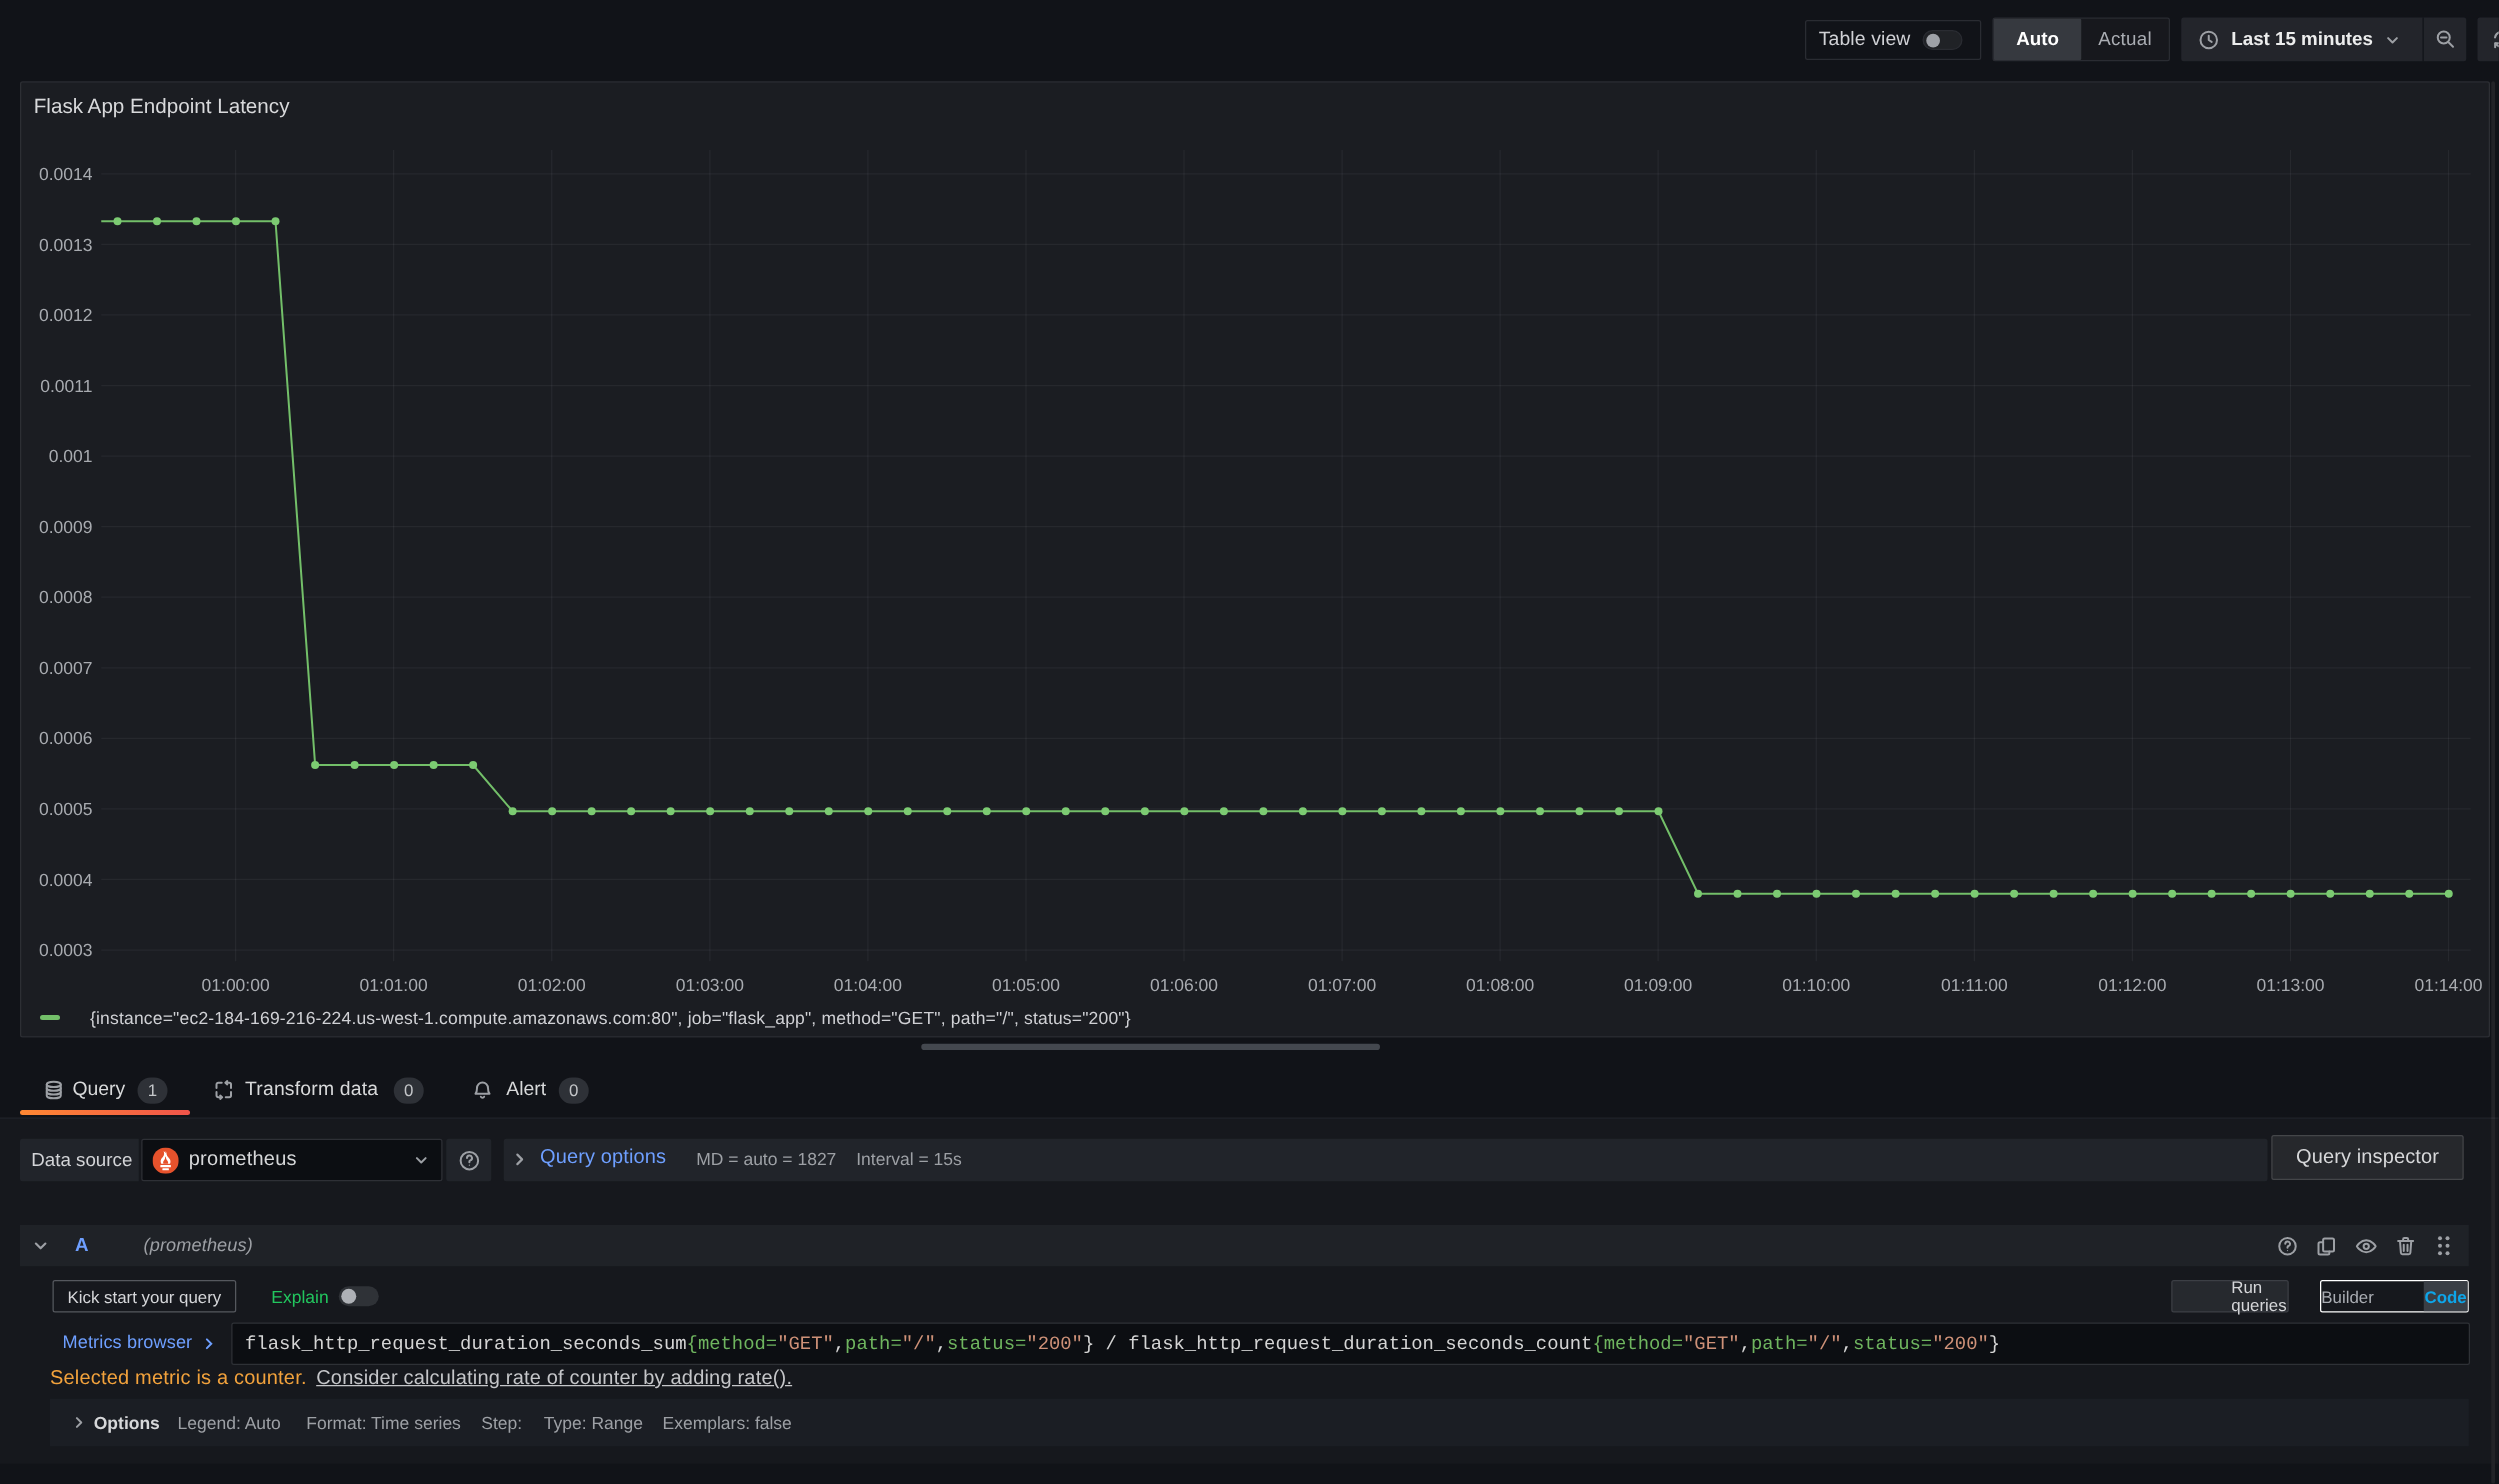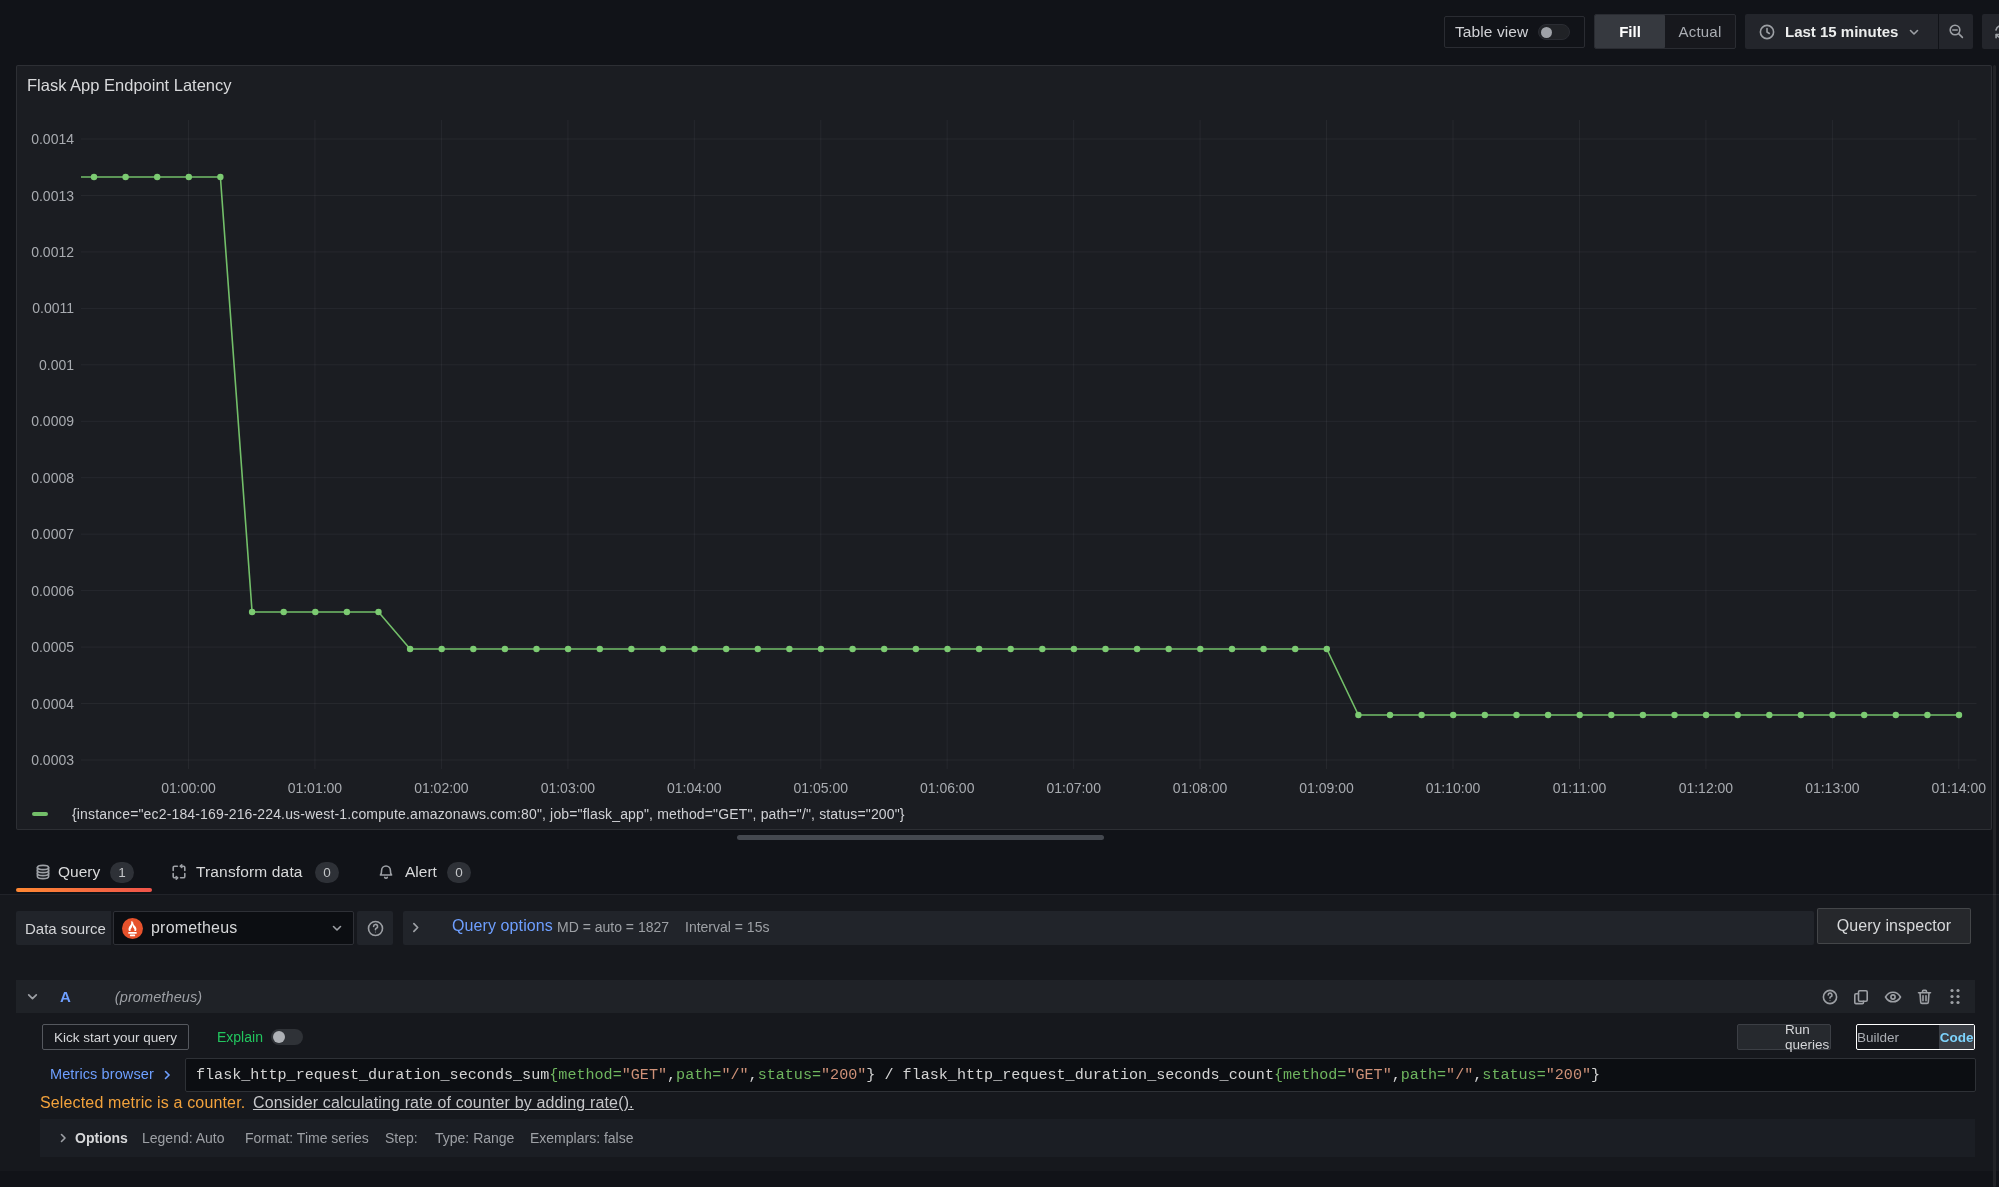--- a/index.html
+++ b/index.html
@@ -16,21 +16,21 @@
 <div class="abs" id="topbar" style="left:0;top:0;width:1999px;height:65px;margin-left:28px;">
 
   <div class="abs" style="left:1416px;top:16px;width:141px;height:32px;border:1px solid #2a2c32;border-radius:2px;display:flex;align-items:center;padding:0 10px;">
     <span style="font-size:15.5px;letter-spacing:0.1px;color:#d0d1d5;">Table view</span>
     <span style="margin-left:10px;width:32px;height:16px;background:#202226;border:1px solid #2a2c32;border-radius:9px;position:relative;display:inline-block;">
       <span style="position:absolute;left:2px;top:1.5px;width:11px;height:11px;border-radius:50%;background:#9fa2a8;"></span>
     </span>
   </div>
 
   <div class="abs" style="left:1566px;top:14px;width:142px;height:35px;border:1px solid #2a2c32;border-radius:2px;display:flex;background:#17181d;">
-    <div style="flex:1;background:#36393f;border-radius:1px;display:flex;align-items:center;justify-content:center;font-size:15px;font-weight:700;color:#ffffff;">Fill</div>
+    <div style="flex:1;background:#36393f;border-radius:1px;display:flex;align-items:center;justify-content:center;font-size:15px;font-weight:700;color:#ffffff;">Auto</div>
     <div style="flex:1;display:flex;align-items:center;justify-content:center;font-size:15px;letter-spacing:0.2px;color:#aaadb3;">Actual</div>
   </div>
 
   <div class="abs" style="left:1717px;top:14px;width:228px;height:35px;background:#23252b;border-radius:2px;display:flex;align-items:center;">
     <svg class="icon" style="margin-left:14px;" width="16" height="16" viewBox="0 0 16 16">
         <circle cx="8" cy="8" r="6.6"></circle>
         <path d="M8 4.6V8l2.3 1.5"></path>
       </svg>
     <span style="margin-left:10px;font-size:15px;font-weight:600;color:#eceded;">Last 15 minutes</span>
     <svg class="icon" style="margin-left:10px;" width="12" height="12" viewBox="0 0 12 12">
@@ -245,21 +245,21 @@
     <svg class="icon" width="17" height="17" viewBox="0 0 17 17">
         <circle cx="8.5" cy="8.5" r="7"></circle>
         <path d="M6.6 6.4a2 2 0 1 1 2.7 1.9c-.5.2-.8.5-.8 1v.4"></path>
         <circle cx="8.5" cy="12.1" r="0.5" fill="#9da0a5" stroke="none"></circle>
       </svg>
   </div>
   <div class="abs" style="left:403px;top:0;width:1411px;height:34px;background:#21242a;border-radius:2px;"></div>
   <svg class="icon" style="position:absolute;left:409px;top:10px;" width="13" height="13" viewBox="0 0 12 12">
       <path d="M4.5 2.5L8 6l-3.5 3.5"></path>
     </svg>
-  <span class="abs" style="left:432px;top:6px;font-size:16px;font-weight:500;letter-spacing:0.1px;color:#6e9fff;margin-left:20px;">Query options</span>
+  <span class="abs" style="left:432px;top:6px;font-size:16px;font-weight:500;letter-spacing:0.1px;color:#6e9fff;">Query options</span>
   <span class="abs" style="left:557px;top:8px;font-size:14px;color:#9da0a5;">MD = auto = 1827</span>
   <span class="abs" style="left:685px;top:8px;font-size:14px;color:#9da0a5;">Interval = 15s</span>
   <div class="abs" style="left:1817px;top:-3px;width:154px;height:36px;background:#26282c;border:1px solid rgba(255,255,255,0.14);border-radius:2px;display:flex;align-items:center;justify-content:center;font-size:16px;letter-spacing:0.1px;color:#d7d8da;">Query inspector</div>
 </div>
 
 <div class="abs" style="left:16px;top:980px;width:1959px;height:177px;">
 
   <div class="abs" style="left:0;top:0;width:1959px;height:33px;background:#1f2227;display:flex;align-items:center;">
     <svg class="icon" style="margin-left:10px;" width="13" height="13" viewBox="0 0 12 12">
         <path d="M2.5 4.5L6 8l3.5-3.5"></path>
@@ -296,21 +296,21 @@
 
   <div class="abs" style="left:26px;top:44px;width:1941px;height:26px;">
     <div class="abs" style="left:0;top:0;height:26px;padding:0 11px;border:1px solid #55585e;border-radius:2px;display:flex;align-items:center;font-size:13.5px;font-weight:500;color:#d5d6d9;">Kick start your query</div>
     <span class="abs" style="left:175px;top:5px;font-size:14px;color:#22c55e;">Explain</span>
     <span class="abs" style="left:229px;top:5px;width:32px;height:16px;background:#2f3237;border-radius:9px;">
       <span style="position:absolute;left:2px;top:2px;width:12px;height:12px;border-radius:50%;background:#aeb1b6;"></span>
     </span>
     <div class="abs" style="left:1695px;top:0;width:94px;height:26px;background:#26292e;border:1px solid #3c3f45;border-radius:2px;display:flex;align-items:center;justify-content:center;font-size:13.5px;color:#d5d6d9;padding-left:47px;">Run queries</div>
     <div class="abs" style="left:1814px;top:0;width:119px;height:26px;border:1px solid #ffffff;border-radius:2px;display:flex;gap:40px;">
       <div style="width:62px;display:flex;align-items:center;justify-content:center;font-size:13.5px;color:#aaadb3;">Builder</div>
-      <div style="width:55px;background:#3a3e45;display:flex;align-items:center;justify-content:center;font-size:13.5px;font-weight:700;color:#7dd3fc;">Code</div>
+      <div style="width:55px;background:#3a3e45;display:flex;align-items:center;justify-content:center;font-size:13.5px;font-weight:700;color:#0ea5e9;">Code</div>
     </div>
   </div>
 
   <div class="abs" style="left:26px;top:78px;width:1941px;height:34px;">
     <span class="abs" style="left:8px;top:8px;font-size:14.5px;font-weight:500;letter-spacing:0.1px;color:#6e9fff;">Metrics browser</span>
     <svg style="position:absolute;left:119px;top:11px;stroke:#6e9fff;fill:none;stroke-width:1.6;stroke-linecap:round;" width="12" height="12" viewBox="0 0 12 12">
         <path d="M4.5 2.5L8 6l-3.5 3.5"></path>
       </svg>
     <div class="abs" style="left:143px;top:0;width:1791px;height:34px;background:#0c0e12;border:1px solid #2e3136;border-radius:2px;font-family:'Liberation Mono',monospace;font-size:15.1px;display:flex;align-items:center;padding-left:10px;white-space:pre;">
       <span style="color:#d4d4d4;">flask_http_request_duration_seconds_sum</span><span style="color:#6fb55f;">{method=</span><span style="color:#ce9178;">"GET"</span><span style="color:#d4d4d4;">,</span><span style="color:#6fb55f;">path=</span><span style="color:#ce9178;">"/"</span><span style="color:#d4d4d4;">,</span><span style="color:#6fb55f;">status=</span><span style="color:#ce9178;">"200"</span><span style="color:#d4d4d4;">} / flask_http_request_duration_seconds_count</span><span style="color:#6fb55f;">{method=</span><span style="color:#ce9178;">"GET"</span><span style="color:#d4d4d4;">,</span><span style="color:#6fb55f;">path=</span><span style="color:#ce9178;">"/"</span><span style="color:#d4d4d4;">,</span><span style="color:#6fb55f;">status=</span><span style="color:#ce9178;">"200"</span><span style="color:#d4d4d4;">}</span>

